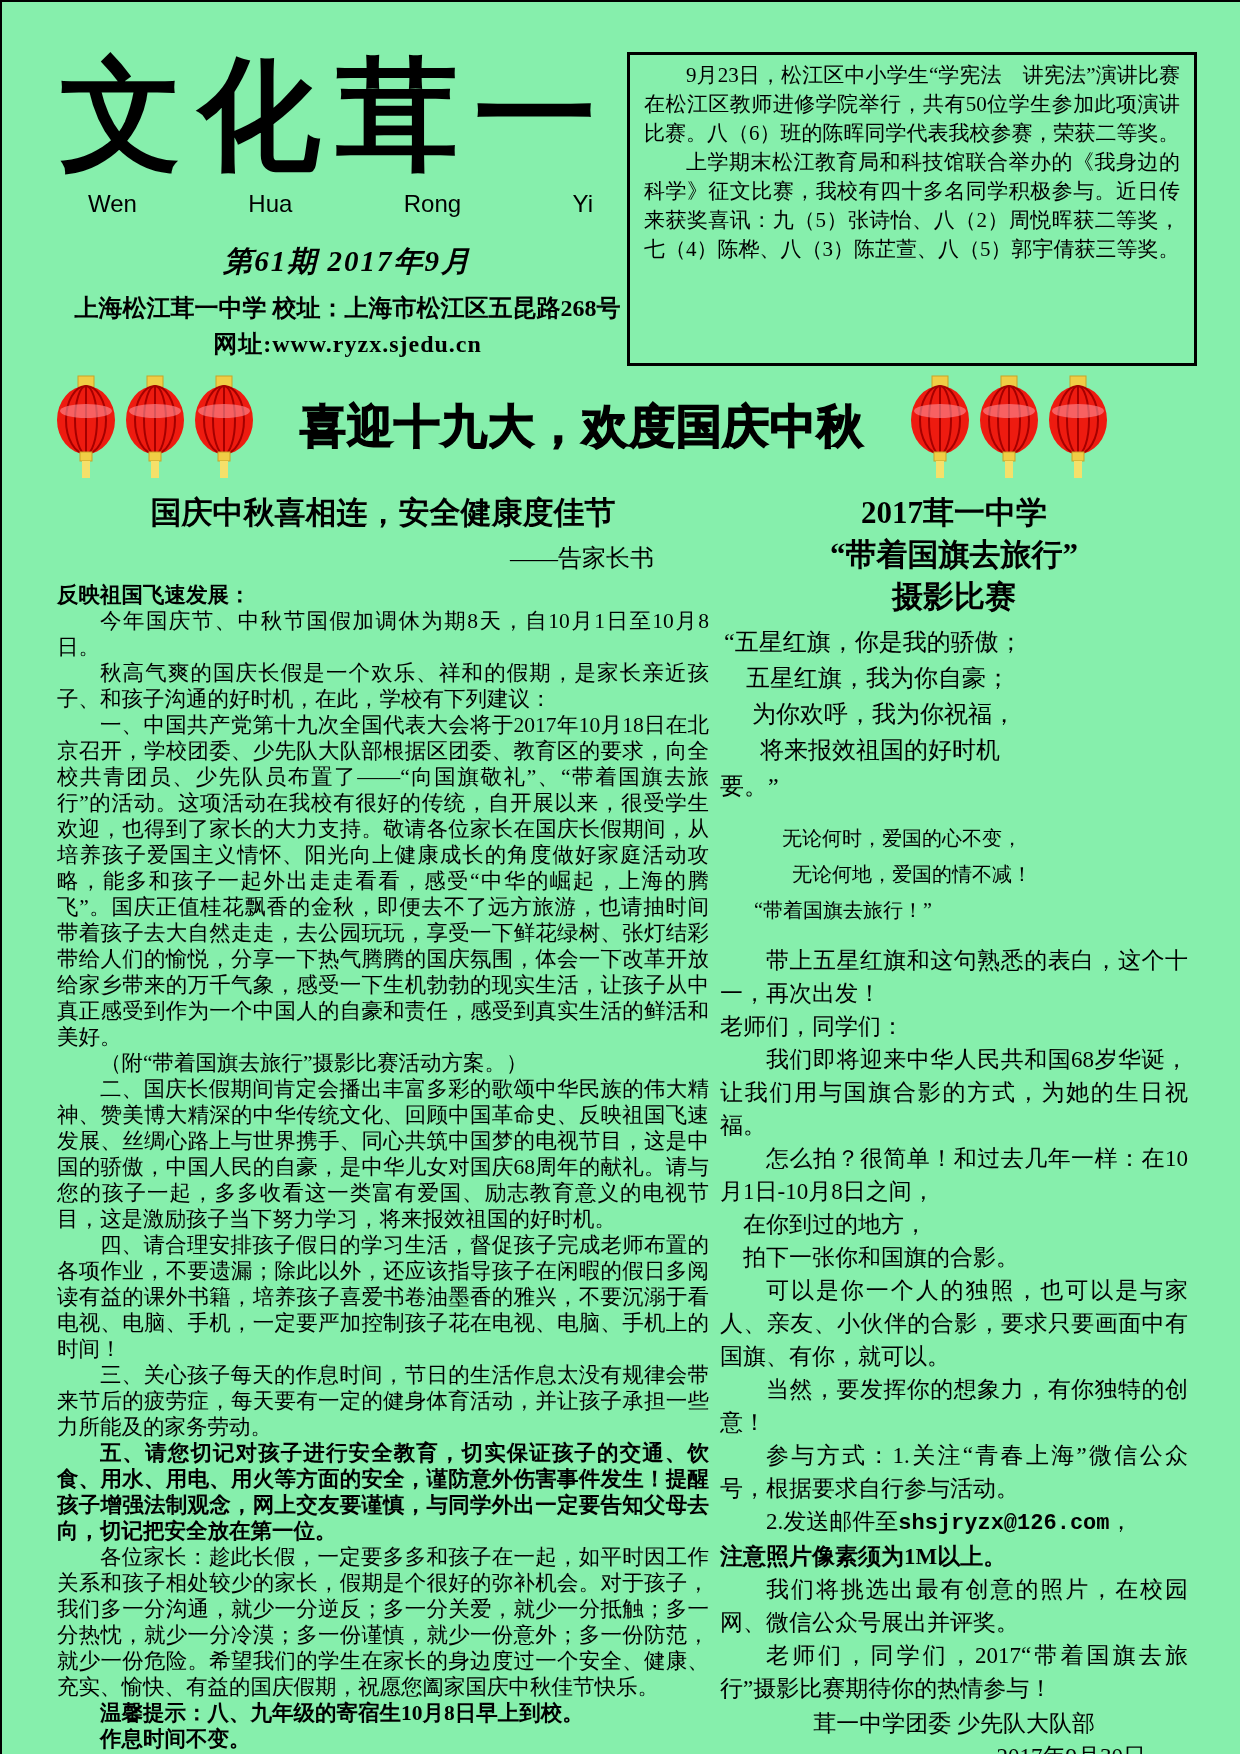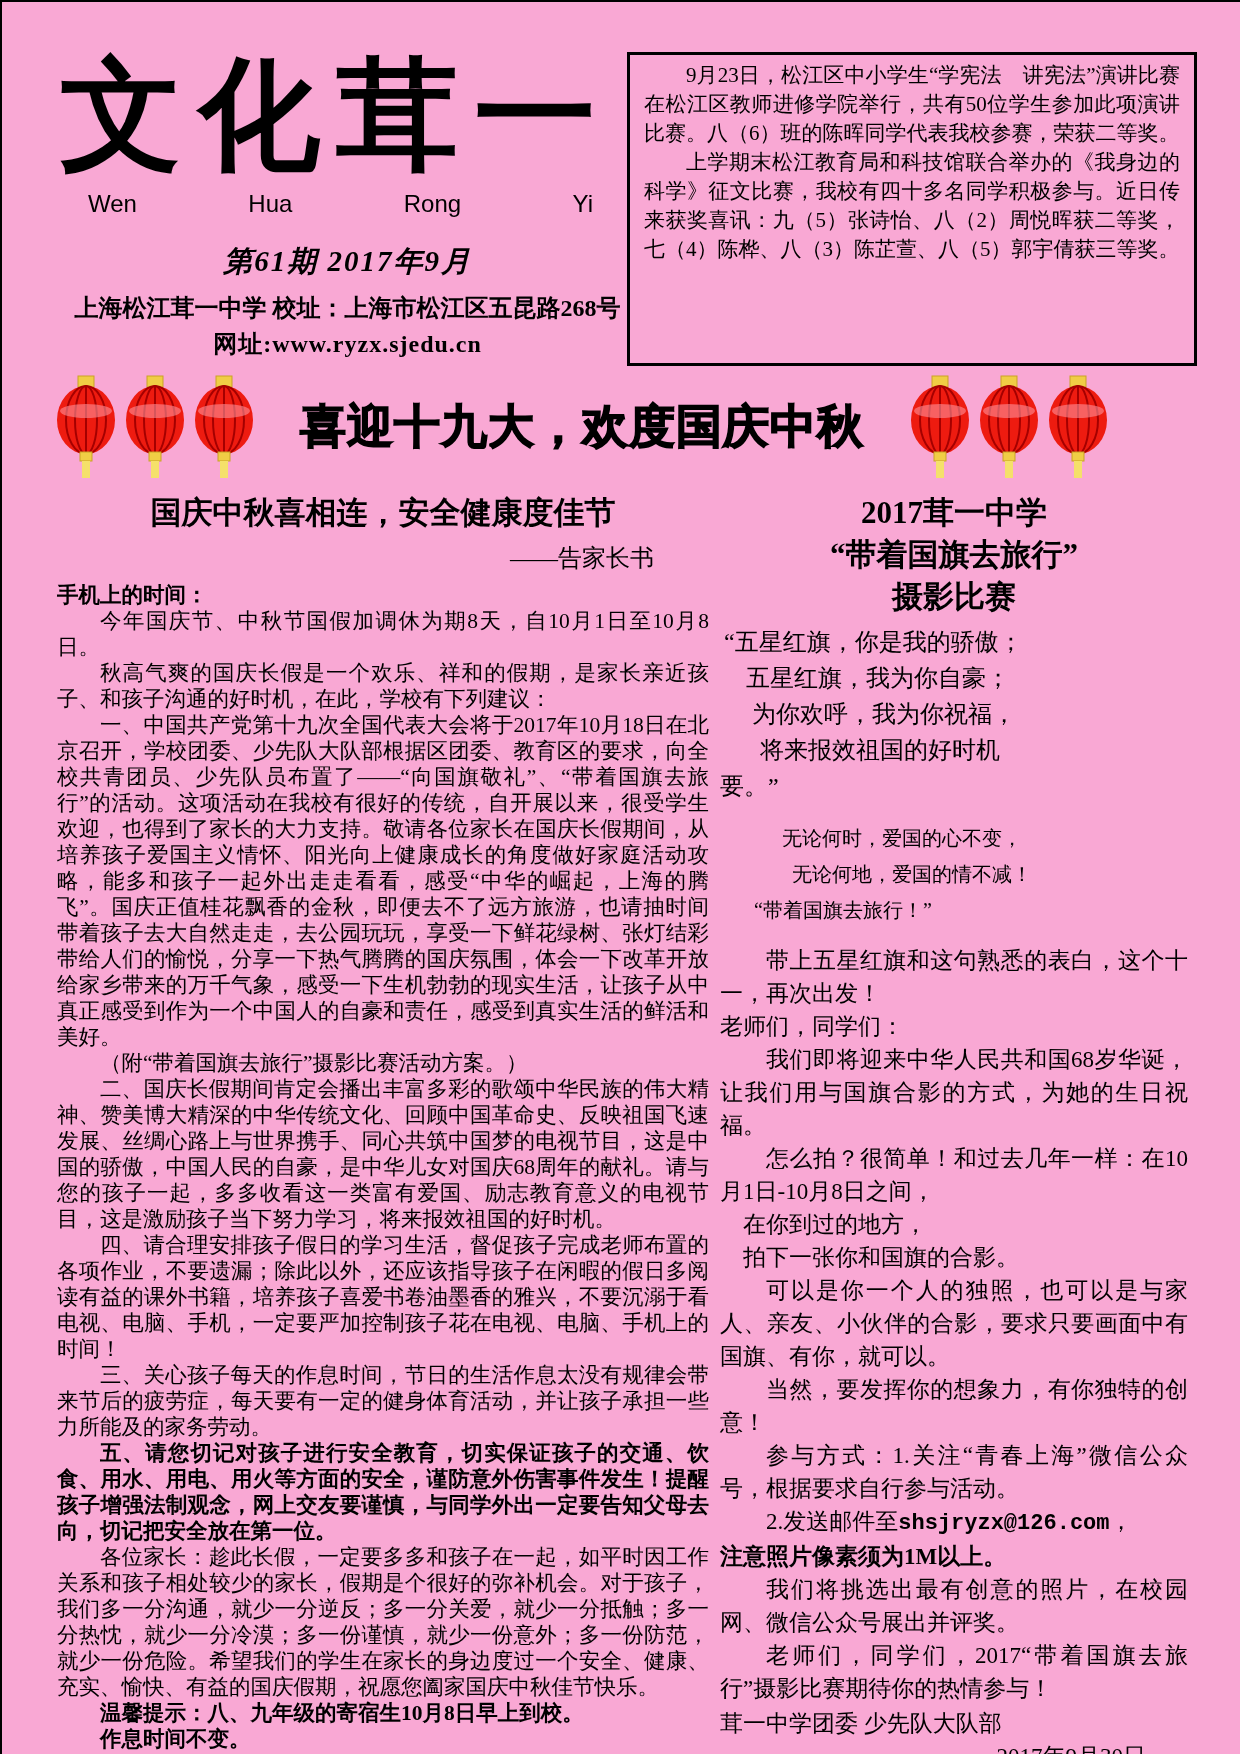--- a/index.html
+++ b/index.html
@@ -1,18 +1,18 @@
 <!DOCTYPE html>
 <html><head>
 <meta charset="utf-8">
 <style>
   html,body { margin:0; padding:0; background:#fff; }
   .page {
     position:relative; width:1240px; height:1754px; margin:0 auto;
-    background:#f9a8d4; color:#000; box-sizing:border-box;
+    background:#86efac; color:#000; box-sizing:border-box;
     border-top:2px solid #000; border-left:2px solid #000;
     font-family:"Liberation Serif","DejaVu Serif",serif; overflow:hidden;
   }
   
   .masthead { position:absolute; left:58px; top:44px; width:575px; }
   .masthead-title { font-size:122px; font-weight:bold; line-height:1.15; letter-spacing:16px; white-space:nowrap; }
   .pinyin { display:flex; justify-content:space-between; width:505px; margin:4px 0 0 28px;
     font-family:"Liberation Sans","DejaVu Sans",sans-serif; font-size:24px; }
   .issue { text-align:center; font-size:29px; font-weight:bold; font-style:italic; margin-top:24px; letter-spacing:2px; }
   .school-line { text-align:center; font-size:24px; font-weight:bold; margin-top:10px; white-space:nowrap; }
@@ -43,21 +43,21 @@
   .poem span, .slogan span { display:block; }
   .pl-a { padding-left:4px; } .pl-b { padding-left:26px; } .pl-c { padding-left:32px; }
   .pl-d { padding-left:40px; } .pl-e { padding-left:0; }
   .slogan { font-size:20px; line-height:36px; margin:16px; }
   .sl-a { padding-left:46px; } .sl-b { padding-left:56px; } .sl-c { padding-left:18px; }
   .contest-body p { font-size:23px; line-height:33px; margin:0; text-align:justify; }
   .ind { text-indent:2em; } .ind1 { text-indent:1em; }
   .email { font-family:"Liberation Mono","DejaVu Sans Mono",monospace; font-weight:bold; font-size:22px; }
   .note-line { font-weight:bold; }
   .sig-right { margin-top:2px; font-size:23px; line-height:33px; }
-  .sig-right .name { text-align:left; }
+  .sig-right .name { text-align:center; }
   .sig-right .date { text-align:right; padding-right:42px; }
 </style>
 </head>
 <body>
 
 <div class="page">
 
   <div class="masthead">
     <div class="masthead-title">文化茸一</div>
     <div class="pinyin">
@@ -140,21 +140,21 @@
         <ellipse cx="32" cy="36" rx="26" ry="7" fill="#ff9aa6" opacity="0.55"></ellipse>
         <rect x="26" y="77" width="12" height="9" fill="#f0cd45" stroke="#c9a227"></rect>
         <rect x="28" y="86" width="8" height="17" fill="#f5e06a"></rect>
       </svg>
     </div>
   </div>
 
   <div class="col-left">
     <div class="letter-title">国庆中秋喜相连，安全健康度佳节</div>
     <div class="letter-subtitle">——告家长书</div>
-    <div class="letter-salutation">手机上的时间：</div>
+    <div class="letter-salutation">反映祖国飞速发展：</div>
     <div class="letter-body">
       <p>今年国庆节、中秋节国假加调休为期8天，自10月1日至10月8日。</p>
       <p>秋高气爽的国庆长假是一个欢乐、祥和的假期，是家长亲近孩子、和孩子沟通的好时机，在此，学校有下列建议：</p>
       <p>一、中国共产党第十九次全国代表大会将于2017年10月18日在北京召开，学校团委、少先队大队部根据区团委、教育区的要求，向全校共青团员、少先队员布置了——“向国旗敬礼”、“带着国旗去旅行”的活动。这项活动在我校有很好的传统，自开展以来，很受学生欢迎，也得到了家长的大力支持。敬请各位家长在国庆长假期间，从培养孩子爱国主义情怀、阳光向上健康成长的角度做好家庭活动攻略，能多和孩子一起外出走走看看，感受“中华的崛起，上海的腾飞”。国庆正值桂花飘香的金秋，即便去不了远方旅游，也请抽时间带着孩子去大自然走走，去公园玩玩，享受一下鲜花绿树、张灯结彩带给人们的愉悦，分享一下热气腾腾的国庆氛围，体会一下改革开放给家乡带来的万千气象，感受一下生机勃勃的现实生活，让孩子从中真正感受到作为一个中国人的自豪和责任，感受到真实生活的鲜活和美好。</p>
       <p>（附“带着国旗去旅行”摄影比赛活动方案。）</p>
       <p>二、国庆长假期间肯定会播出丰富多彩的歌颂中华民族的伟大精神、赞美博大精深的中华传统文化、回顾中国革命史、反映祖国飞速发展、丝绸心路上与世界携手、同心共筑中国梦的电视节目，这是中国的骄傲，中国人民的自豪，是中华儿女对国庆68周年的献礼。请与您的孩子一起，多多收看这一类富有爱国、励志教育意义的电视节目，这是激励孩子当下努力学习，将来报效祖国的好时机。</p>
       <p>四、请合理安排孩子假日的学习生活，督促孩子完成老师布置的各项作业，不要遗漏；除此以外，还应该指导孩子在闲暇的假日多阅读有益的课外书籍，培养孩子喜爱书卷油墨香的雅兴，不要沉溺于看电视、电脑、手机，一定要严加控制孩子花在电视、电脑、手机上的时间！</p>
       <p>三、关心孩子每天的作息时间，节日的生活作息太没有规律会带来节后的疲劳症，每天要有一定的健身体育活动，并让孩子承担一些力所能及的家务劳动。</p>
       <p class="b">五、请您切记对孩子进行安全教育，切实保证孩子的交通、饮食、用水、用电、用火等方面的安全，谨防意外伤害事件发生！提醒孩子增强法制观念，网上交友要谨慎，与同学外出一定要告知父母去向，切记把安全放在第一位。</p>
       <p>各位家长：趁此长假，一定要多多和孩子在一起，如平时因工作关系和孩子相处较少的家长，假期是个很好的弥补机会。对于孩子，我们多一分沟通，就少一分逆反；多一分关爱，就少一分抵触；多一分热忱，就少一分冷漠；多一份谨慎，就少一份意外；多一份防范，就少一份危险。希望我们的学生在家长的身边度过一个安全、健康、充实、愉快、有益的国庆假期，祝愿您阖家国庆中秋佳节快乐。</p>

